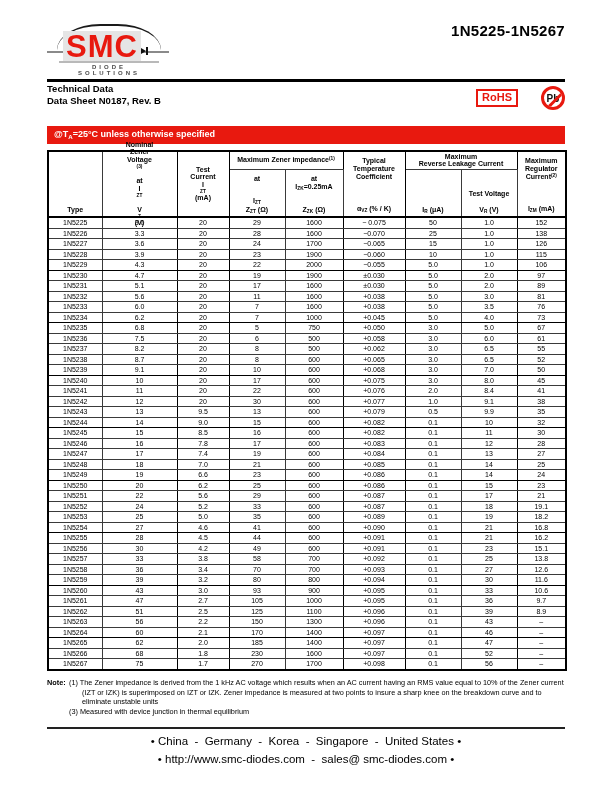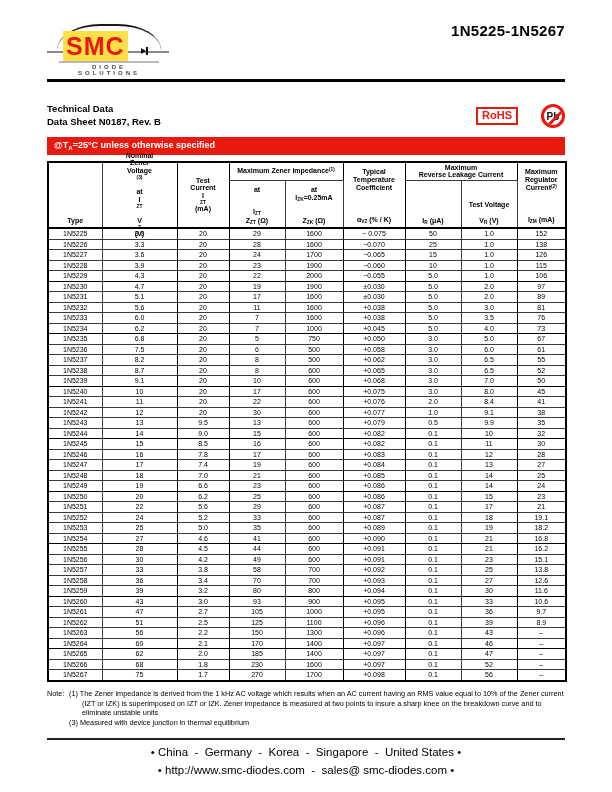--- a/index.html
+++ b/index.html
@@ -9,33 +9,33 @@
     width:612px; height:792px; background:#fff; margin:0 auto;
     padding:22px 47px 0 47px; position:relative; overflow:hidden;
   }
 
   
   .top-row { display:flex; justify-content:space-between; align-items:flex-start; height:56px; }
   .logo { position:relative; width:122px; height:54px; }
   .logo-arc { position:absolute; top:2px; left:10px; width:104px; height:26px;
     border-top:2px solid #1a1a1a; border-radius:50% 50% 0 0 / 120% 120% 0 0; }
   .logo-hline { position:absolute; top:29px; left:0; width:122px; height:1.5px; background:#8a8a8a; }
-  .logo-text { position:absolute; top:9px; left:16px; font-size:25px; line-height:31px;
-    font-weight:bold; color:var(--red); letter-spacing:1px; background:#fde047; padding:0 3px; }
+  .logo-text { position:absolute; top:9px; left:16px; font-size:31px; line-height:31px;
+    font-weight:bold; color:var(--red); letter-spacing:1px; background:#e5e5e5; padding:0 3px; }
   .logo-diode { position:absolute; top:25px; left:94px; display:flex; align-items:center; }
   .diode-tri { width:0; height:0; border-left:5px solid #111; border-top:3.5px solid transparent; border-bottom:3.5px solid transparent; }
   .diode-bar { width:1.5px; height:8px; background:#111; }
   .logo-tag { position:absolute; bottom:0; left:12px; width:100px; text-align:center;
     font-size:6px; font-weight:bold; letter-spacing:3px; color:#4a4a4a;
     border-top:2.5px solid #b9b9b9; padding-top:1.5px; }
   .part-range { font-size:15px; font-weight:bold; margin-top:0; letter-spacing:0.3px; }
 
   .black-rule { height:3px; background:#000; margin-top:1px; }
 
-  .subheader { display:flex; justify-content:space-between; align-items:flex-end; margin-top:12px; height:34px; }
+  .subheader { display:flex; justify-content:space-between; align-items:flex-start; margin-top:1px; height:34px; }
   .doc-info { font-size:9.5px; font-weight:bold; line-height:1.3; }
   .badges { display:flex; gap:23px; align-items:center; margin-top:3px; }
   .rohs-badge { border:2px solid var(--red); color:var(--red); font-weight:bold;
     font-size:11px; padding:1px 4px 2px; line-height:1; }
   .pb-icon { position:relative; width:24px; height:24px; border:3px solid var(--red);
     border-radius:50%; display:flex; align-items:center; justify-content:center;
     font-size:10px; font-weight:bold; color:#111; overflow:hidden; }
   .pb-icon::after { content:""; position:absolute; left:9px; top:-4px; width:3px; height:32px;
     background:var(--red); transform:rotate(45deg); }
 
@@ -59,21 +59,21 @@
   .vbox { display:flex; flex-direction:column; align-items:center; height:62px; }
   .vbox.center { justify-content:center; }
   .vbox.bottom { justify-content:flex-end; padding-bottom:1px; }
   .vbox.between { justify-content:space-between; padding-top:4px; padding-bottom:1px; }
   .vbox.h2 { height:44px; }
   .vbox.endgap { justify-content:flex-end; gap:8px; padding-bottom:1px; }
   .h-group { height:16px; font-size:7px; }
 
   
   .notes { display:flex; margin-top:7px; font-size:7.3px; line-height:1.35; }
-  .note-label { flex:0 0 22px; font-weight:normal; }
+  .note-label { flex:0 0 22px; font-weight:bold; }
   .note-items { flex:1; }
   .note-item { padding-left:13px; text-indent:-13px; }
 
   
   .footer-rule { height:1.5px; background:#222; margin-top:10px; }
   .footer-line { text-align:center; font-size:11.5px; margin-top:6px; white-space:pre; }
   .footer-line a { color:#000; text-decoration:none; }
 </style>
 </head>
 <body>

